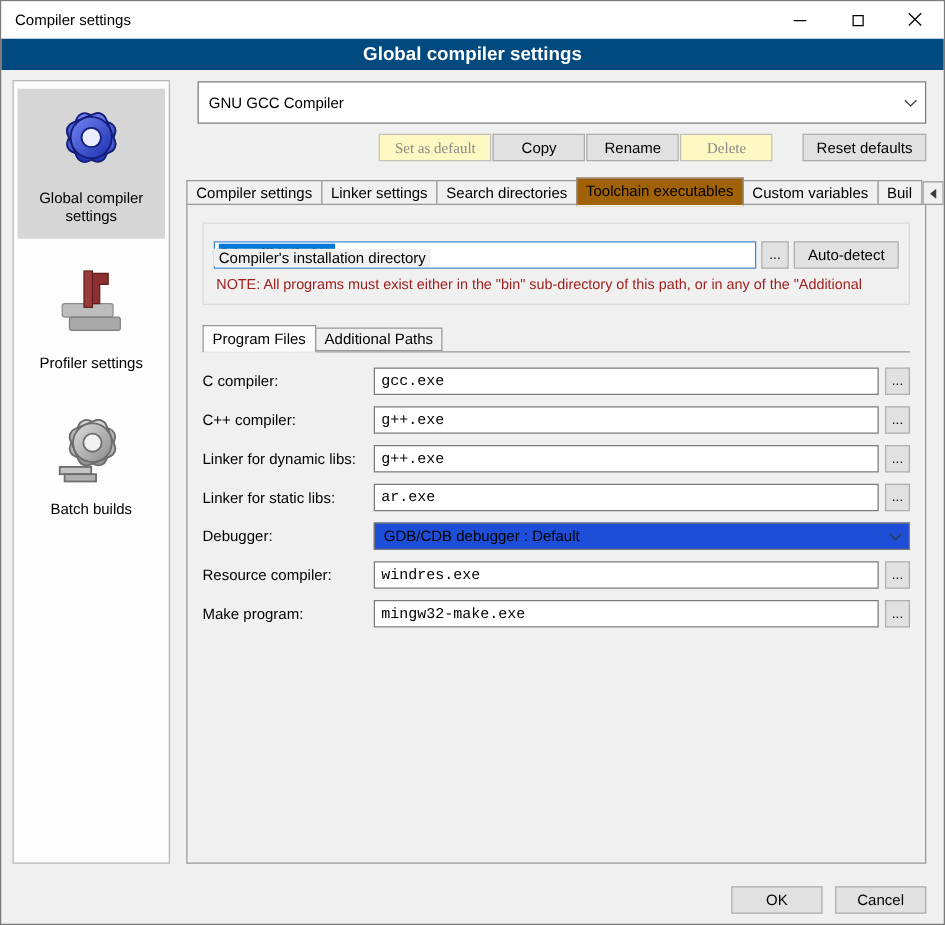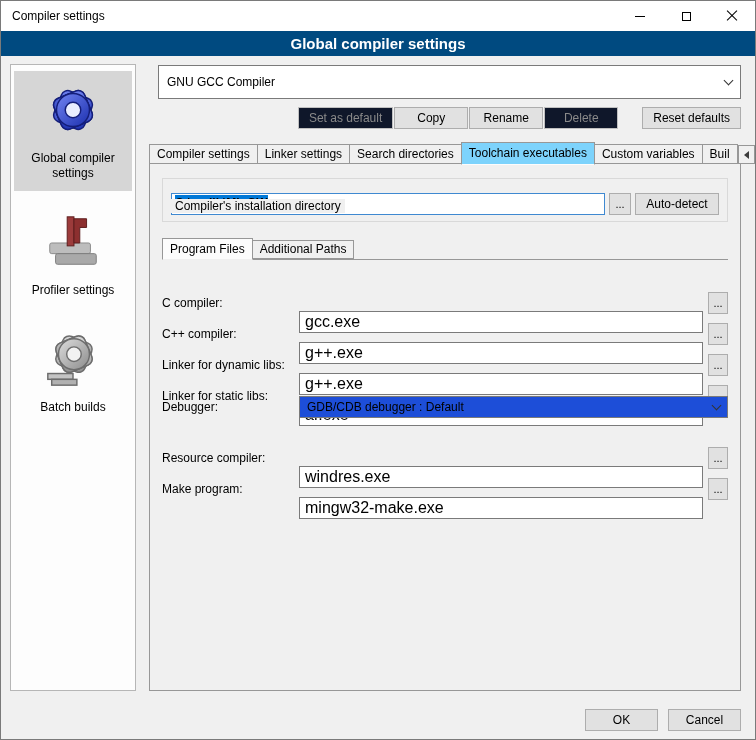--- a/index.html
+++ b/index.html
@@ -38,32 +38,32 @@
   
   .content { position:absolute; left:148px; top:60px; width:600px; }
   .sec-label { margin:6px 0 0 9px; }
   .combo { margin:4px 8px 0 9px; height:34px; border:1px solid #7a7a7a; background:#fff;
     display:flex; align-items:center; padding:0 8px;text-align:center; }
   .chev { width:7px; height:7px; border-right:1.4px solid #333; border-bottom:1.4px solid #333;
     transform:rotate(45deg); margin-left:auto; margin-top:-4px; }
 
   .btn { height:22px; background:#e1e1e1; border:1px solid #adadad; font-family:"Liberation Sans",sans-serif;
     font-size:12px; padding:0 10px; cursor:default; color:#000; }
-  .btn.disabled { color:#8a8a8a; border-color:#c0c0c0; background:#0f172a; }
+  .btn.disabled { color:#8a8a8a; border-color:#c0c0c0; background:#fef9c3;font-family:Liberation Serif, serif; }
   .btnrow { display:flex; margin:8px 8px 0 9px; justify-content:flex-end; }
   .btnrow .btn { margin-left:1px; min-width:74px; }
   .btnrow .btn.first { min-width:90px; }
   .btnrow .btn.reset { margin-left:24px; min-width:96px; }
 
   
   .tabbar { display:flex; align-items:flex-end; margin-top:12px; height:23px;
     position:relative; z-index:3; padding-right:8px; }
   .tab { background:#f0f0f0; border:1px solid #979797; height:20px; line-height:18px;
     padding:0 7px; margin-right:-1px; white-space:nowrap; cursor:default; }
-  .tab.active { background:#7dd3fc; height:23px; line-height:21px; border-bottom:1px solid #fcfcfc;
+  .tab.active { background:#a16207; height:23px; line-height:21px; border-bottom:1px solid #fcfcfc;
     margin-bottom:-1px; position:relative; z-index:4; }
   .tabarrows { margin-left:auto; display:flex; }
   .arrow-btn { width:17px; height:19px; border:1px solid #979797; background:#f0f0f0;
     display:flex; align-items:center; justify-content:center; margin-left:1px; cursor:default; }
   .tri-l { width:0; height:0; border-top:4px solid transparent; border-bottom:4px solid transparent; border-right:5px solid #3c3c3c; }
 
   .panel { border:1px solid #979797; margin-right:8px; height:528px; background:#f0f0f0;
     margin-top:-1px; padding:10px; position:relative; z-index:1; }
 
   
@@ -81,21 +81,21 @@
   .tabbar2 { display:flex; align-items:flex-end; margin:16px 2px 0; height:22px;
     border-bottom:1px solid #979797; position:relative; }
   .tabbar2 .tab { height:19px; line-height:17px; }
   .tabbar2 .tab.active { height:22px; line-height:20px; background:#fcfcfc; border-bottom:1px solid #f0f0f0; margin-bottom:-1px; }
 
   
   .fields { margin-top:12px; padding:0 2px; }
   .frow { display:grid; grid-template-columns:132px 1fr 20px; column-gap:5px;
     margin-bottom:9px; align-items:center; height:22px; }
   .finput { height:22px; width:100%; border:1px solid #7a7a7a; background:#fff; padding:2px 5px;
-    font-family:Liberation Sans, sans-serif; font-size:16px;margin-top:39px; }
+    font-family:Liberation Mono, monospace; font-size:12px; }
   .fbrowse { width:20px; min-width:20px; height:22px; padding:0; font-size:11px; }
   .fcombo { grid-column:2 / 4; height:22px; border:1px solid #7a7a7a; background:#1d4ed8;
     display:flex; align-items:center; padding:0 7px; }
 
   
   .footer { position:absolute; right:14px; bottom:8px; display:flex; gap:10px;margin-left:36px; }
   .footer .btn { min-width:73px; }
 </style>
 </head>
 <body>
@@ -206,20 +206,21 @@
 
       <div class="groupbox">
         <span class="legend">Compiler's installation directory</span>
         <div class="dirrow">
           <div class="dirinput">
             <span class="sel">C:\raylib\MinGW</span>
           </div>
           <button class="btn mini">...</button>
           <button class="btn autodetect">Auto-detect</button>
         </div>
+        <div class="note">NOTE: All programs must exist either in the "bin" sub-directory of this path, or in any of the "Additional</div>
       </div>
 
       <div class="tabbar2">
         <span class="tab active">Program Files</span>
         <span class="tab">Additional Paths</span>
       </div>
 
       <div class="fields">
 
         <div class="frow">

